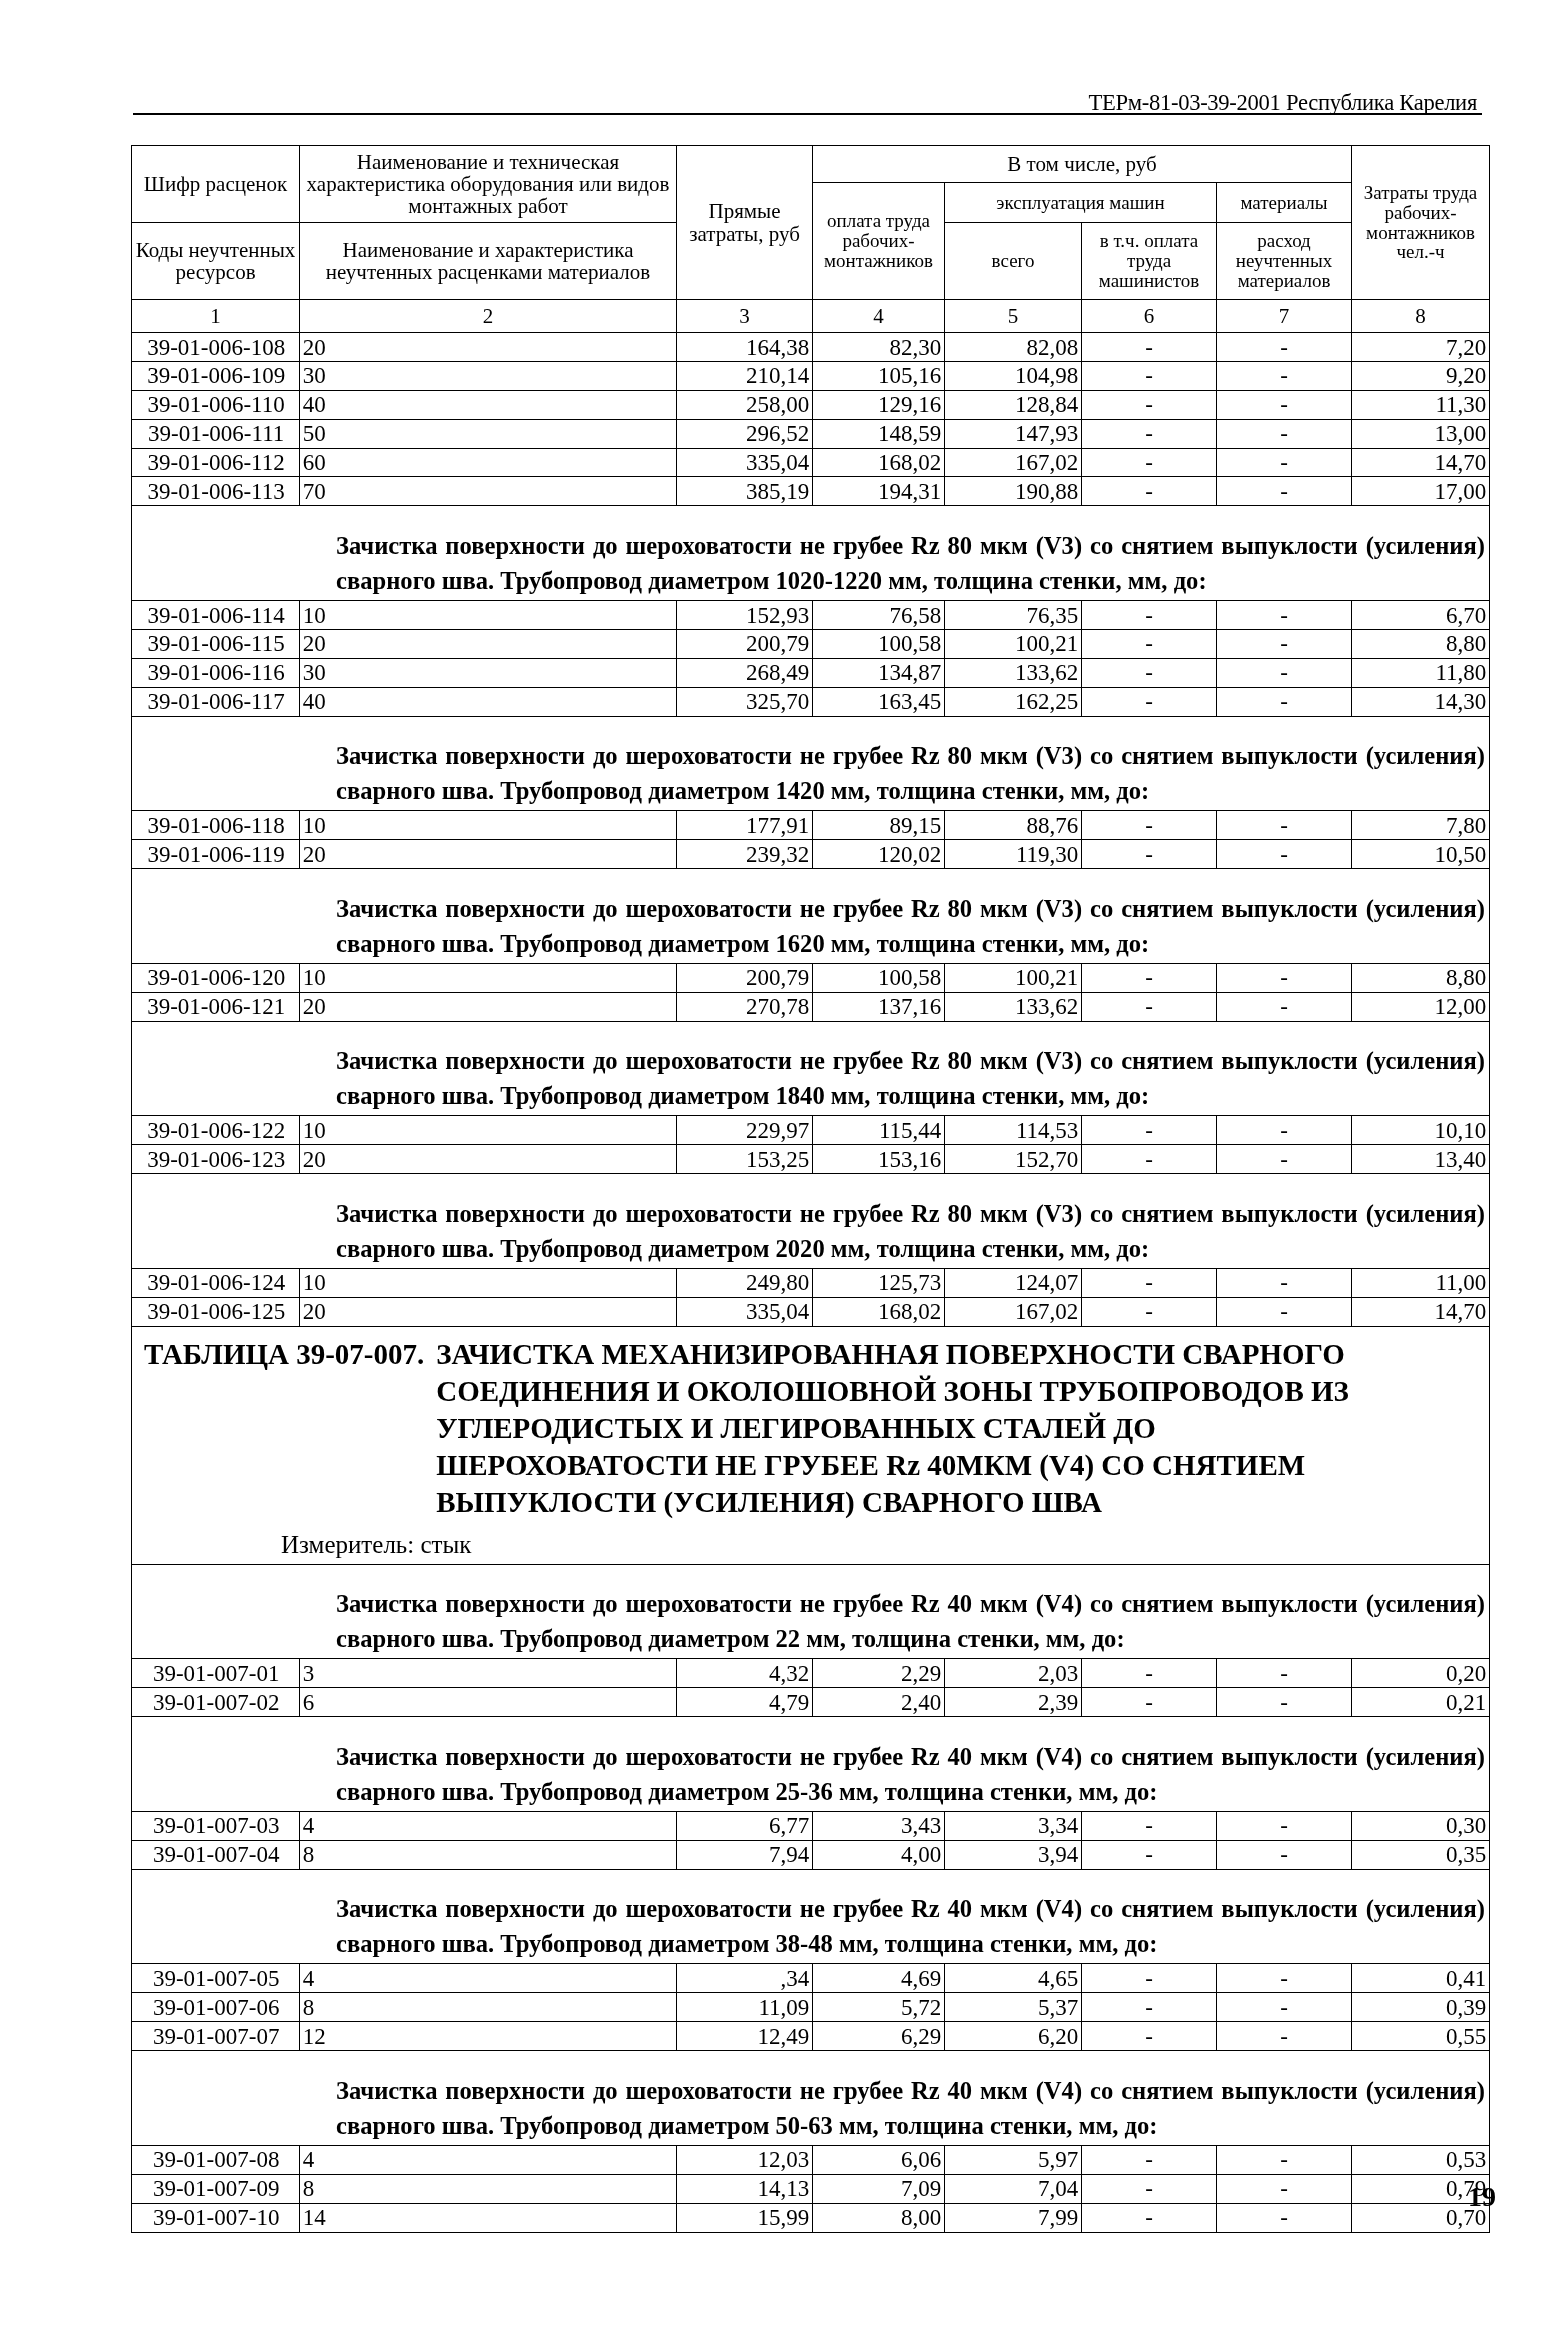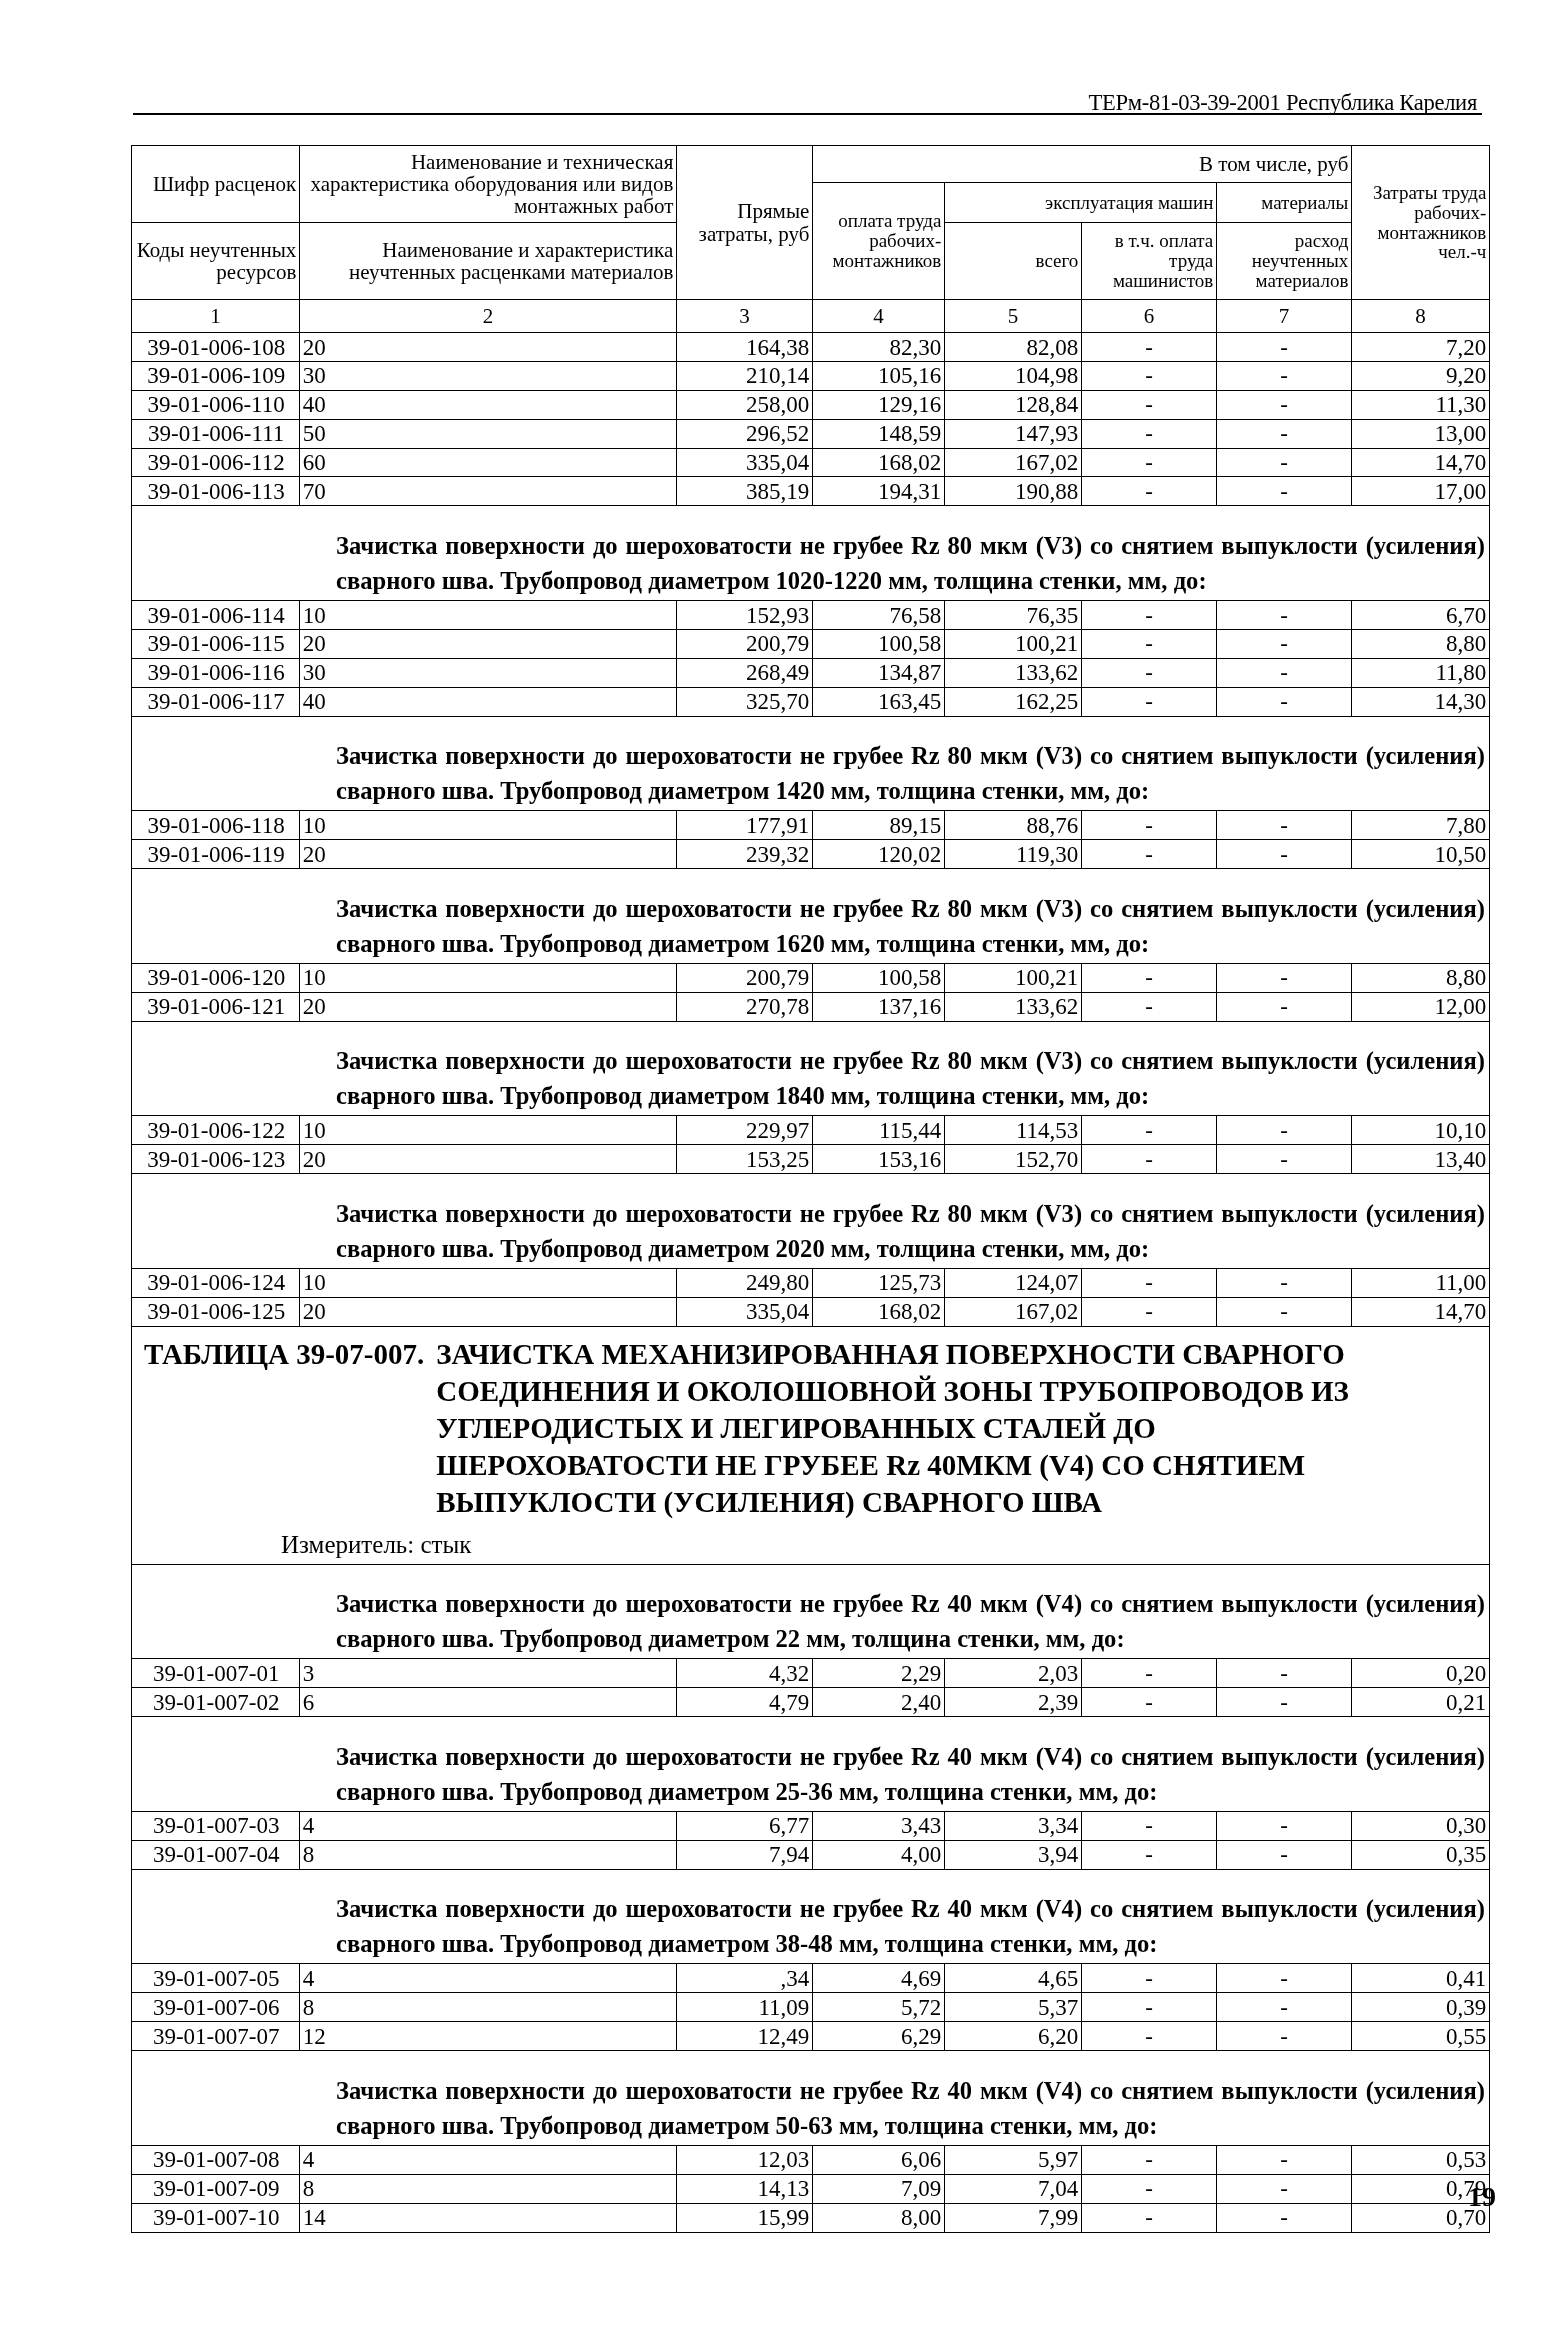--- a/index.html
+++ b/index.html
@@ -20,21 +20,21 @@
     font-size: 28px; font-weight: bold;
   }
   .doc-table {
     position: absolute; left: 131px; top: 145px; width: 1358px;
     border-collapse: collapse; table-layout: fixed;
   }
   .doc-table td, .doc-table th {
     border: 1.7px solid #000; padding: 0 2.7px; font-weight: normal;
     line-height: 1.05;
   }
-  .doc-table thead th { text-align: right; vertical-align: middle; font-size: 21px; }
+  .doc-table thead th { text-align: center; vertical-align: middle; font-size: 21px; }
   .doc-table thead th.small { font-size: 19px; }
   .colnum td { text-align: center; font-size: 21px; height: 32px; }
   .data td { font-size: 23px; height: 26.6px; padding-top: 1.3px; }
   .data td.code { text-align: center; padding-left: 4px; white-space: nowrap; }
   .data td.param { text-align: left; }
   .data td.num { text-align: right; padding-right: 2.7px; }
   .data td.dash { text-align: center; }
   .section td {
     border-left: 1.7px solid #000; border-right: 1.7px solid #000;
     font-weight: bold; font-size: 24.6px; padding: 22.6px 4px 1.3px 204px;

